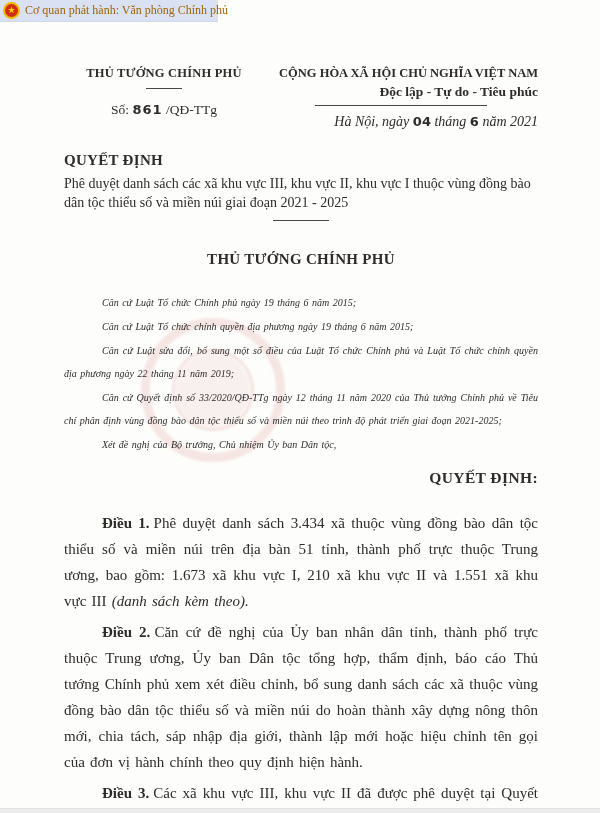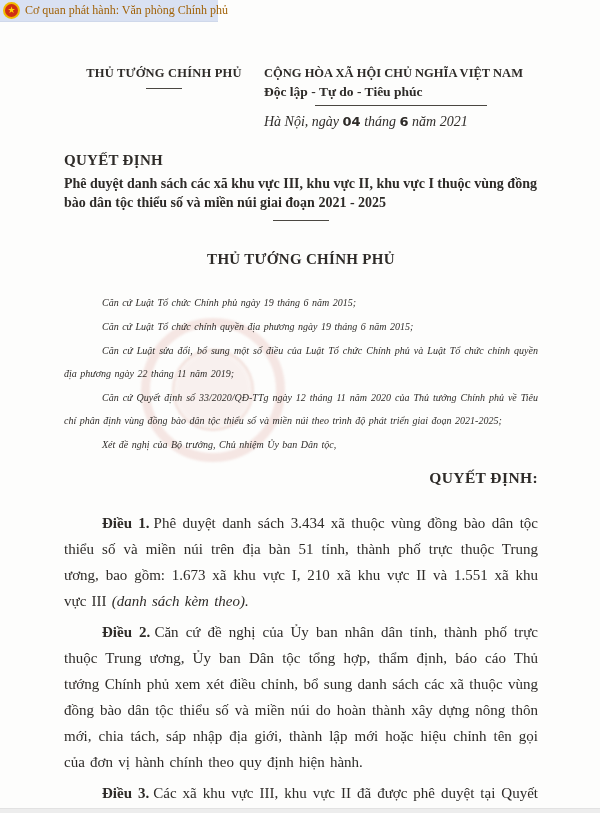--- a/index.html
+++ b/index.html
@@ -35,34 +35,34 @@
   .seal-inner {
     position:absolute; left:22px; top:22px; width:82px; height:82px;
     border-radius:50%; border:2px solid rgba(192,80,60,0.12);
     background:radial-gradient(circle, rgba(192,80,60,0.07) 0 60%, rgba(192,80,60,0.02) 100%);
   }
 
   .doc { position:absolute; top:66px; left:0; width:600px; padding:0 62px 0 64px; }
 
   .hdr-row { display:flex; }
   .hdr-left { width:200px; text-align:center; flex:0 0 auto; }
-  .hdr-right { flex:1 1 auto; text-align:left; }
+  .hdr-right { flex:1 1 auto; text-align:right; }
   .org-name { font-size:12.5px; font-weight:bold; letter-spacing:.2px; white-space:nowrap; }
   .org-dash { width:36px; border-top:1.5px solid #4a4741; margin:7px auto 0; }
   .doc-number { margin-top:13px; font-size:13.5px; white-space:nowrap; }
   .hand { font-family:"DejaVu Sans", sans-serif; font-weight:bold; font-size:13px; letter-spacing:1px; }
   .nat-title { font-size:12.5px; font-weight:bold; white-space:nowrap; }
   .nat-motto { font-size:13.5px; font-weight:bold; margin-top:3px; white-space:nowrap; }
   .motto-line { width:172px; border-top:1.2px solid #4a4741; margin:5px auto 0; }
   .place-date { margin-top:8px; font-size:14px; font-style:italic; white-space:nowrap; }
   .hand-date { font-family:"DejaVu Sans", sans-serif; font-weight:bold; font-style:normal; font-size:13px; }
 
   .title-block { margin-top:22px; }
   .title-kind { font-size:15px; font-weight:bold; letter-spacing:.3px; }
-  .title-subject { font-size:14px; font-weight:bold; width:478px; margin:5px auto 0; line-height:19px; }
+  .title-subject { font-size:14px; font-weight:normal; width:478px; margin:5px auto 0; line-height:19px; }
   .title-dash { width:56px; border-top:1.5px solid #4a4741; margin:8px auto 0; }
 
   .authority { margin-top:30px; text-align:center; font-size:15px; font-weight:bold; letter-spacing:.3px; }
 
   .preamble { margin-top:23px; }
   .preamble p {
     font-size:10px; font-style:italic; line-height:23px;
     text-align:justify; text-indent:38px; margin-bottom:1px;
     word-spacing:1px;
   }
@@ -95,20 +95,25 @@
   <div class="seal">
     <div class="seal-inner"></div>
   </div>
 
   <div class="doc">
 
     <div class="hdr-row">
       <div class="hdr-left">
         <div class="org-name">THỦ TƯỚNG CHÍNH PHỦ</div>
         <div class="org-dash"></div>
+        <div class="doc-number">
+          <span>Số:</span>
+          <span class="hand">861</span>
+          <span>/QĐ-TTg</span>
+        </div>
       </div>
       <div class="hdr-right">
         <div class="nat-title">CỘNG HÒA XÃ HỘI CHỦ NGHĨA VIỆT NAM</div>
         <div class="nat-motto">Độc lập - Tự do - Tiêu phúc</div>
         <div class="motto-line"></div>
         <div class="place-date">
           <span>Hà Nội, ngày</span>
           <span class="hand-date">04</span>
           <span>tháng</span>
           <span class="hand-date">6</span>

